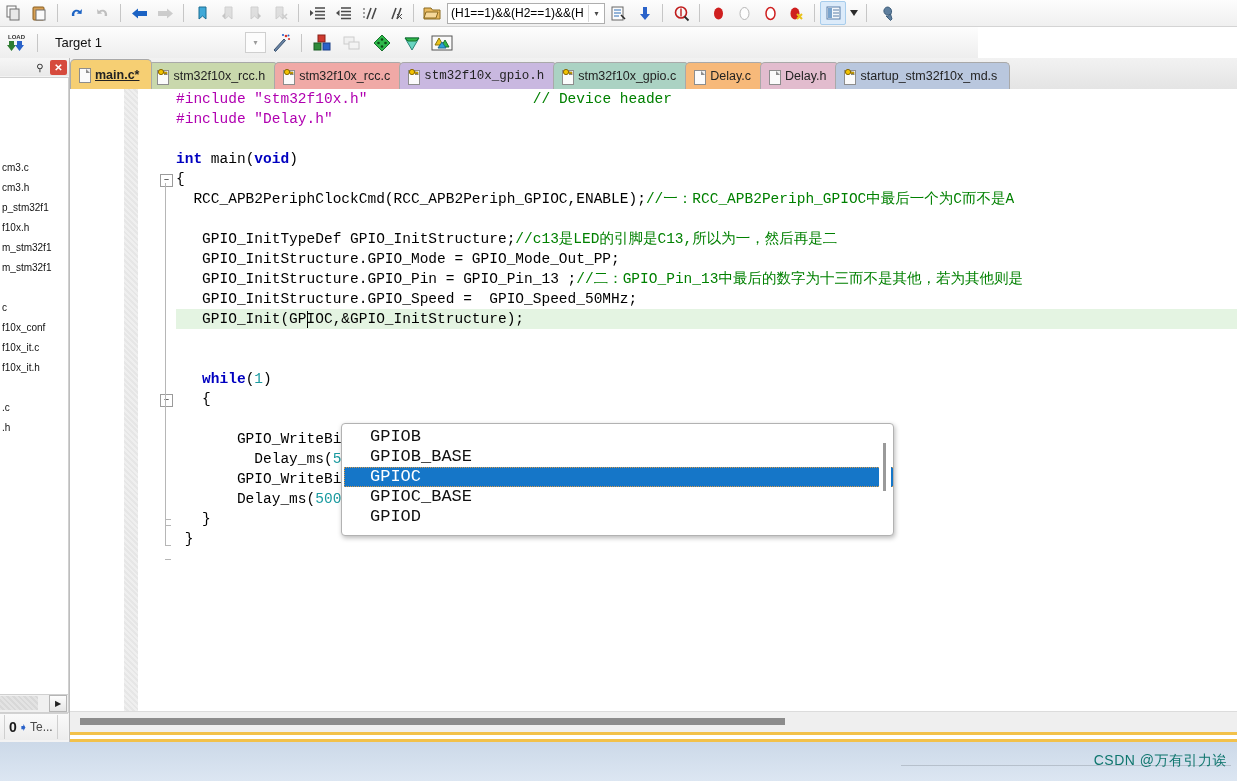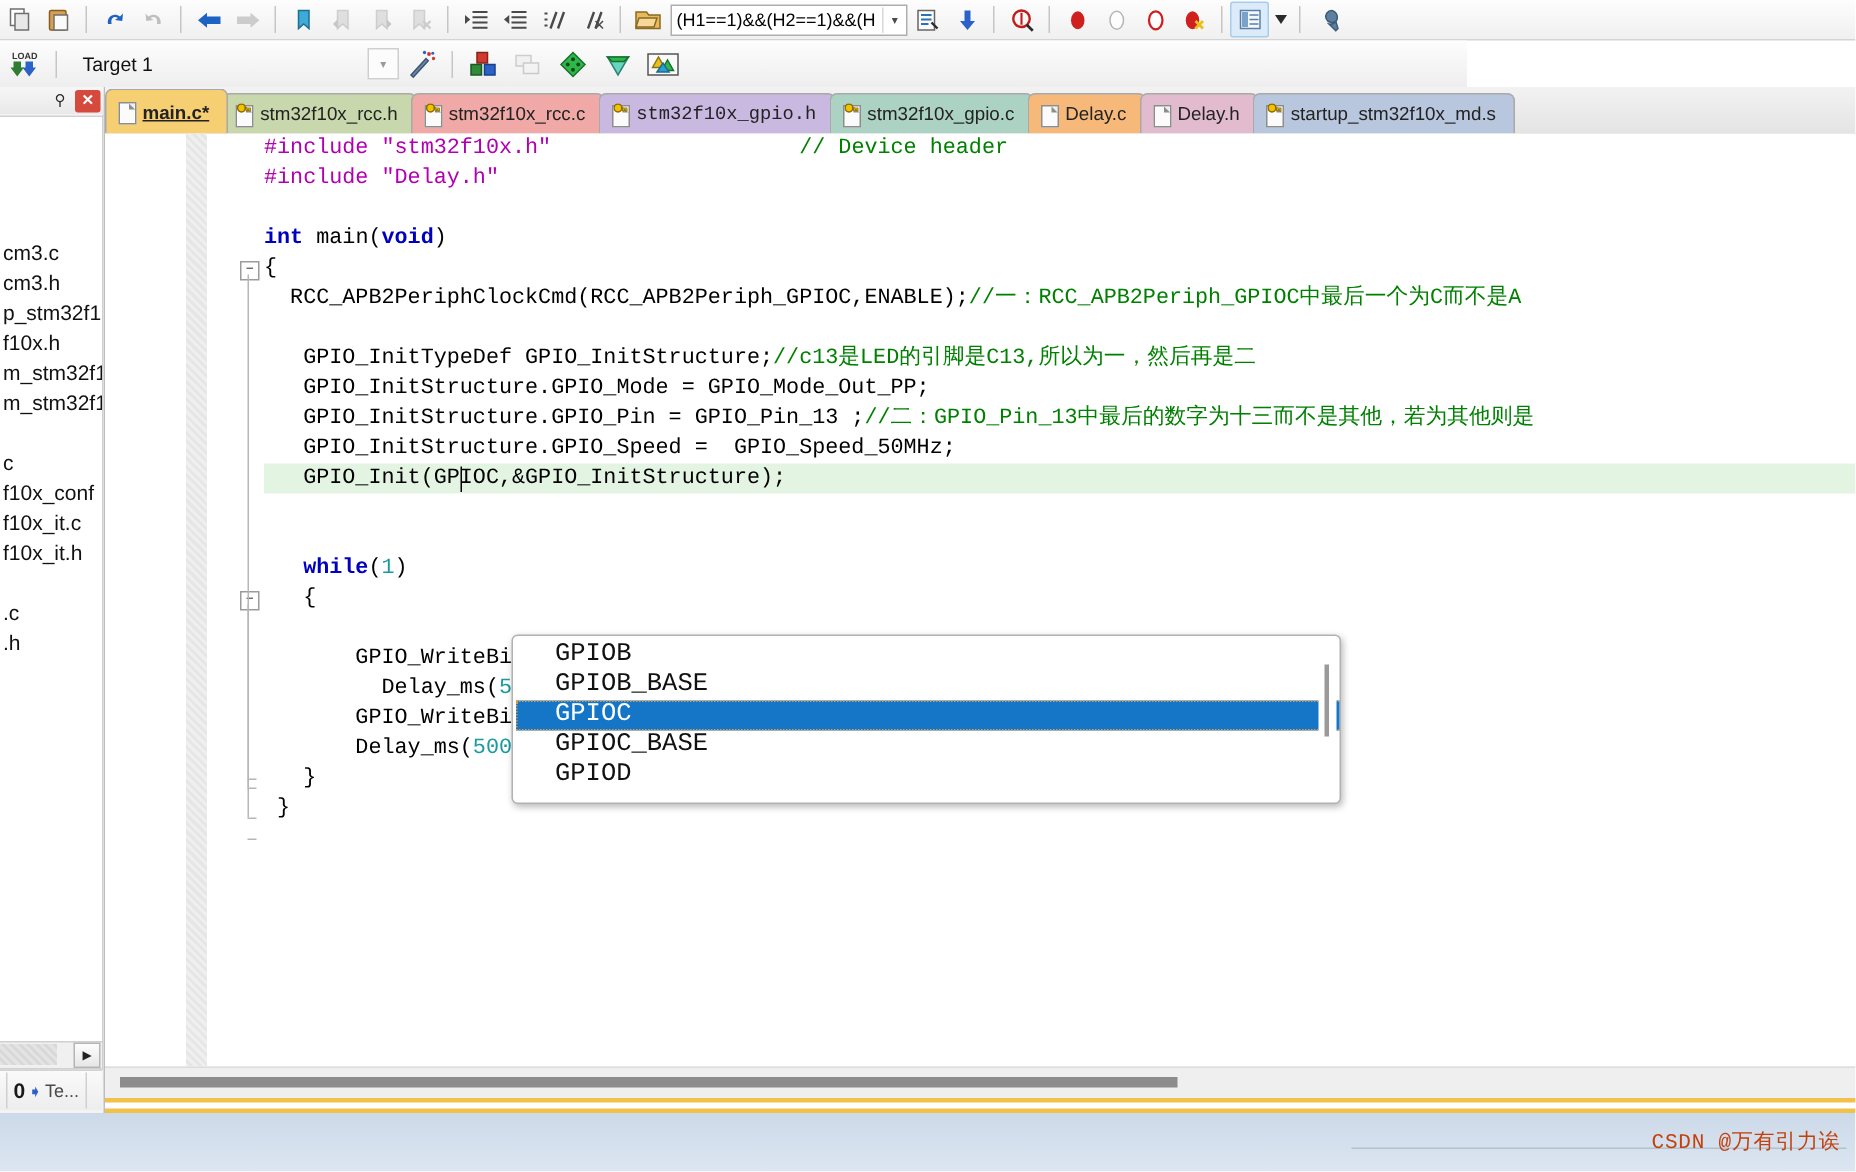--- a/index.html
+++ b/index.html
@@ -75,21 +75,21 @@
     width:17px;height:15px;margin-right:2px;margin-left:2px;
     background:#d64a3d;color:#fff;font-size:10px;font-weight:bold;
     display:flex;align-items:center;justify-content:center;border-radius:2px;
   }
   #tree{
     position:absolute;left:0;top:19px;width:68px;height:617px;
     background:#fff;border:1px solid #d0d0d0;border-left:none;
     overflow:hidden;
   }
   .tree-row{
-    height:20px;line-height:20px;font-size:14px;color:#111;
+    height:20px;line-height:20px;font-size:10px;color:#111;
     padding-left:2px;white-space:nowrap;overflow:hidden;
     text-indent:-28px;padding-left:30px;
   }
   .tree-gap{height:20px;}
   #tree-hscroll{
     position:absolute;left:0;top:636px;width:68px;height:17px;
     background:#f0f0f0;border:1px solid #d0d0d0;border-left:none;
     display:flex;align-items:center;justify-content:flex-end;
   }
   #tree-hscroll-thumb{
@@ -233,23 +233,22 @@
     position:absolute;left:0;top:674px;width:1167px;height:3px;background:#f2c14a;
   }
 
   
   #bottom-strip{
     position:absolute;left:0;top:742px;width:1237px;height:39px;
     background:linear-gradient(#ccd9e8,#dce6f2);
   }
   #watermark{
     position:absolute;right:10px;top:752px;
-    font-size:14px;color:#c2410c;letter-spacing:.5px;
+    font-size:14px;color:#0f766e;letter-spacing:.5px;
     white-space:nowrap;
-    font-family:Liberation Mono, monospace;
   }
   #wm-line{
     position:absolute;right:6px;top:765px;width:330px;height:1px;background:#b6c0cc;
   }
   #sep-yellow{
     position:absolute;left:70px;top:739px;width:1167px;height:3px;background:#f2c14a;
   }
 </style>
 </head>
 <body>

